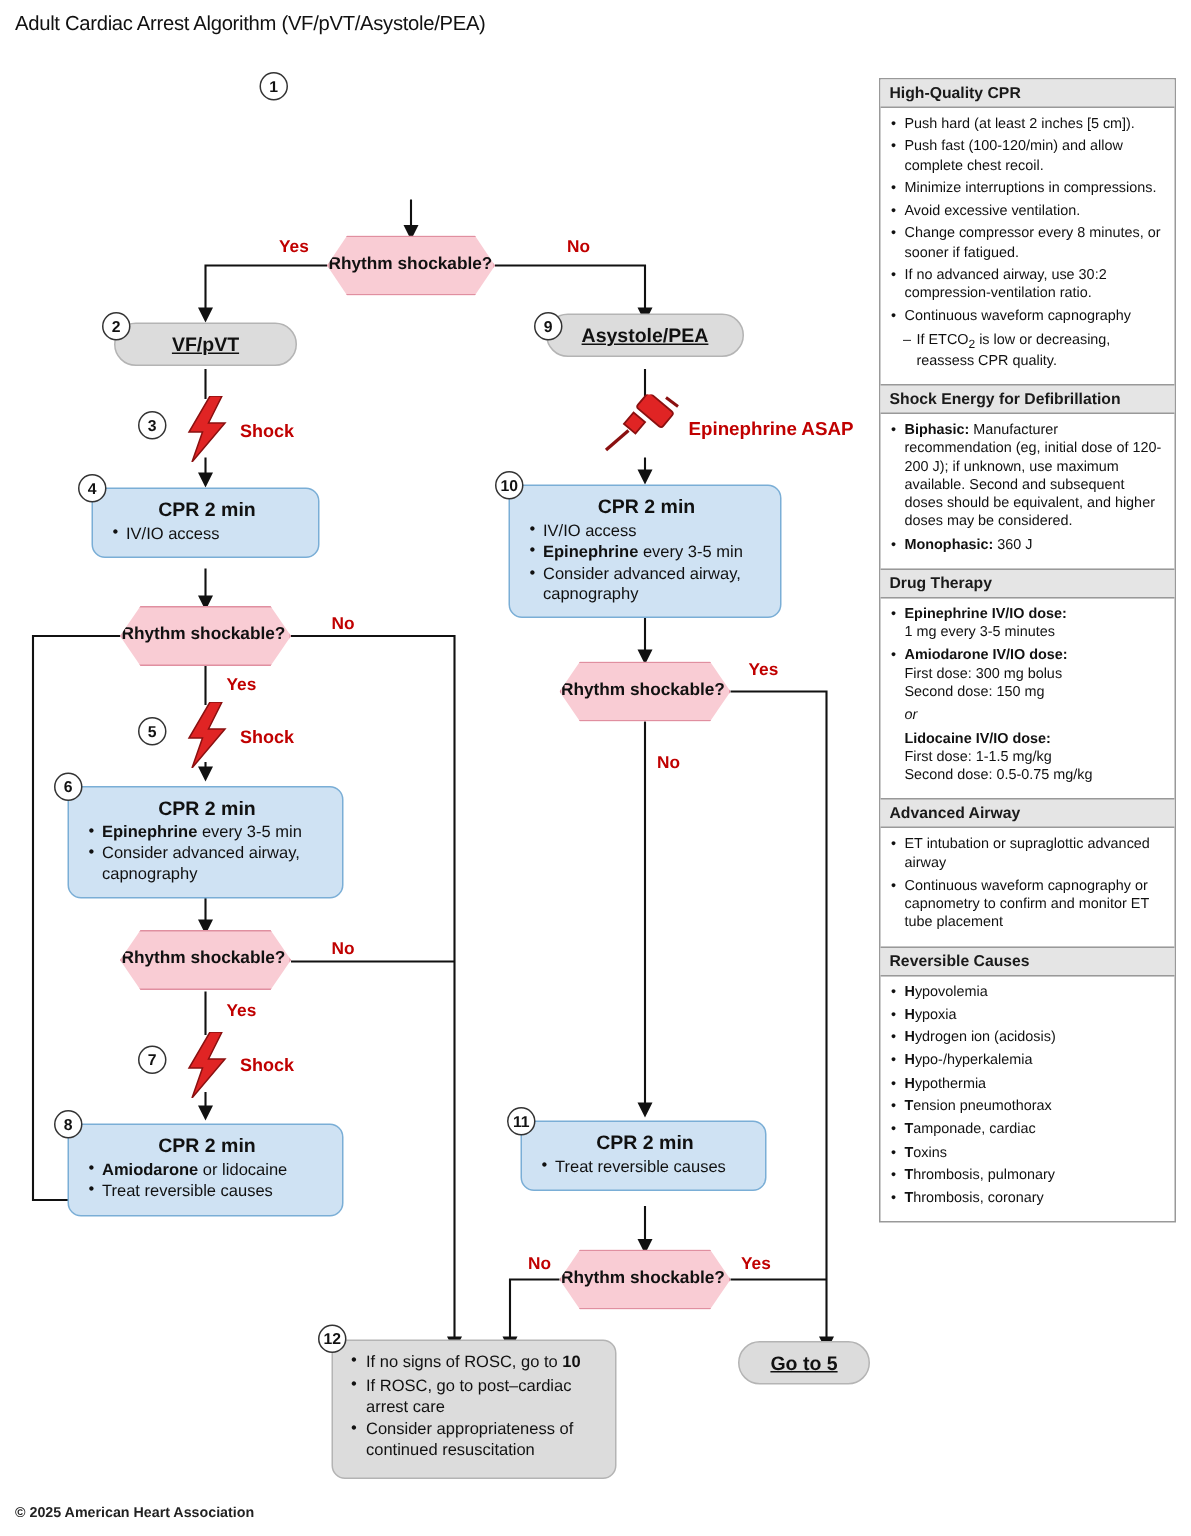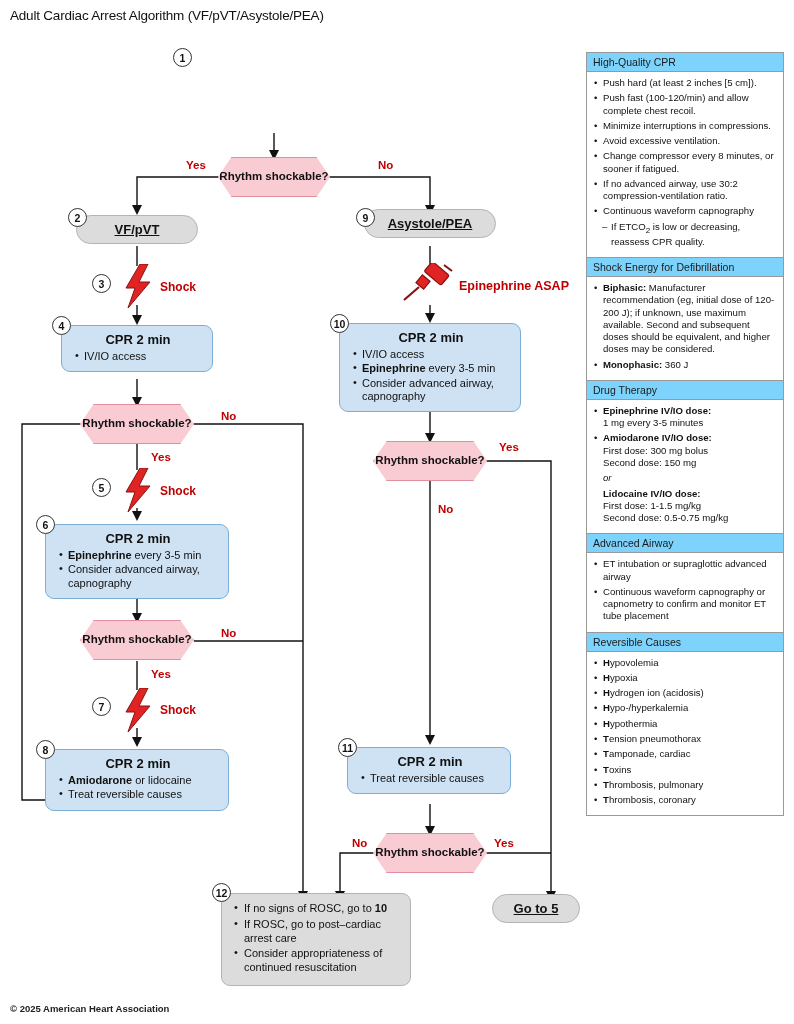--- a/index.html
+++ b/index.html
@@ -79,21 +79,21 @@
     text-decoration:underline;
   }
 
   .hex {
     background:#f9ccd4;
     border:1px solid #e08fa0;
     text-align:center;
     font-weight:bold;
     font-size:11.5px;
     line-height:1.2;
-    display:flex; align-items:center; justify-content:center;
+    display:flex; align-items:center; justify-content:flex-start;
     clip-path: polygon(11% 0, 89% 0, 100% 50%, 89% 100%, 11% 0, 11% 0);
     -webkit-clip-path: polygon(12% 0, 88% 0, 100% 50%, 88% 100%, 12% 100%, 0 50%);
     clip-path: polygon(12% 0, 88% 0, 100% 50%, 88% 100%, 12% 100%, 0 50%);
   }
 
   .stepnum {
     position:absolute;
     width:19px; height:19px;
     border-radius:50%;
     background:#fff;
@@ -129,25 +129,25 @@
 
   
   #sidebar {
     position:absolute;
     left:586px; top:52px;
     width:198px;
     border:1px solid #999;
     background:#fff;
   }
   .sec-head {
-    background:#7dd3fc;
+    background:#e5e5e5;
     border-bottom:1px solid #999;
     border-top:1px solid #999;
     font-size:10.5px;
-    font-weight:normal;
+    font-weight:bold;
     padding:3px 6px;
     color:#1a1a1a;
   }
   #sidebar > .sec-head:first-child { border-top:none; }
   .sec-body {
     padding:5px 7px 6px 7px;
     font-size:9.6px;
     line-height:1.28;
   }
   .sec-body ul { margin:0; padding-left:9px; list-style:none; }

